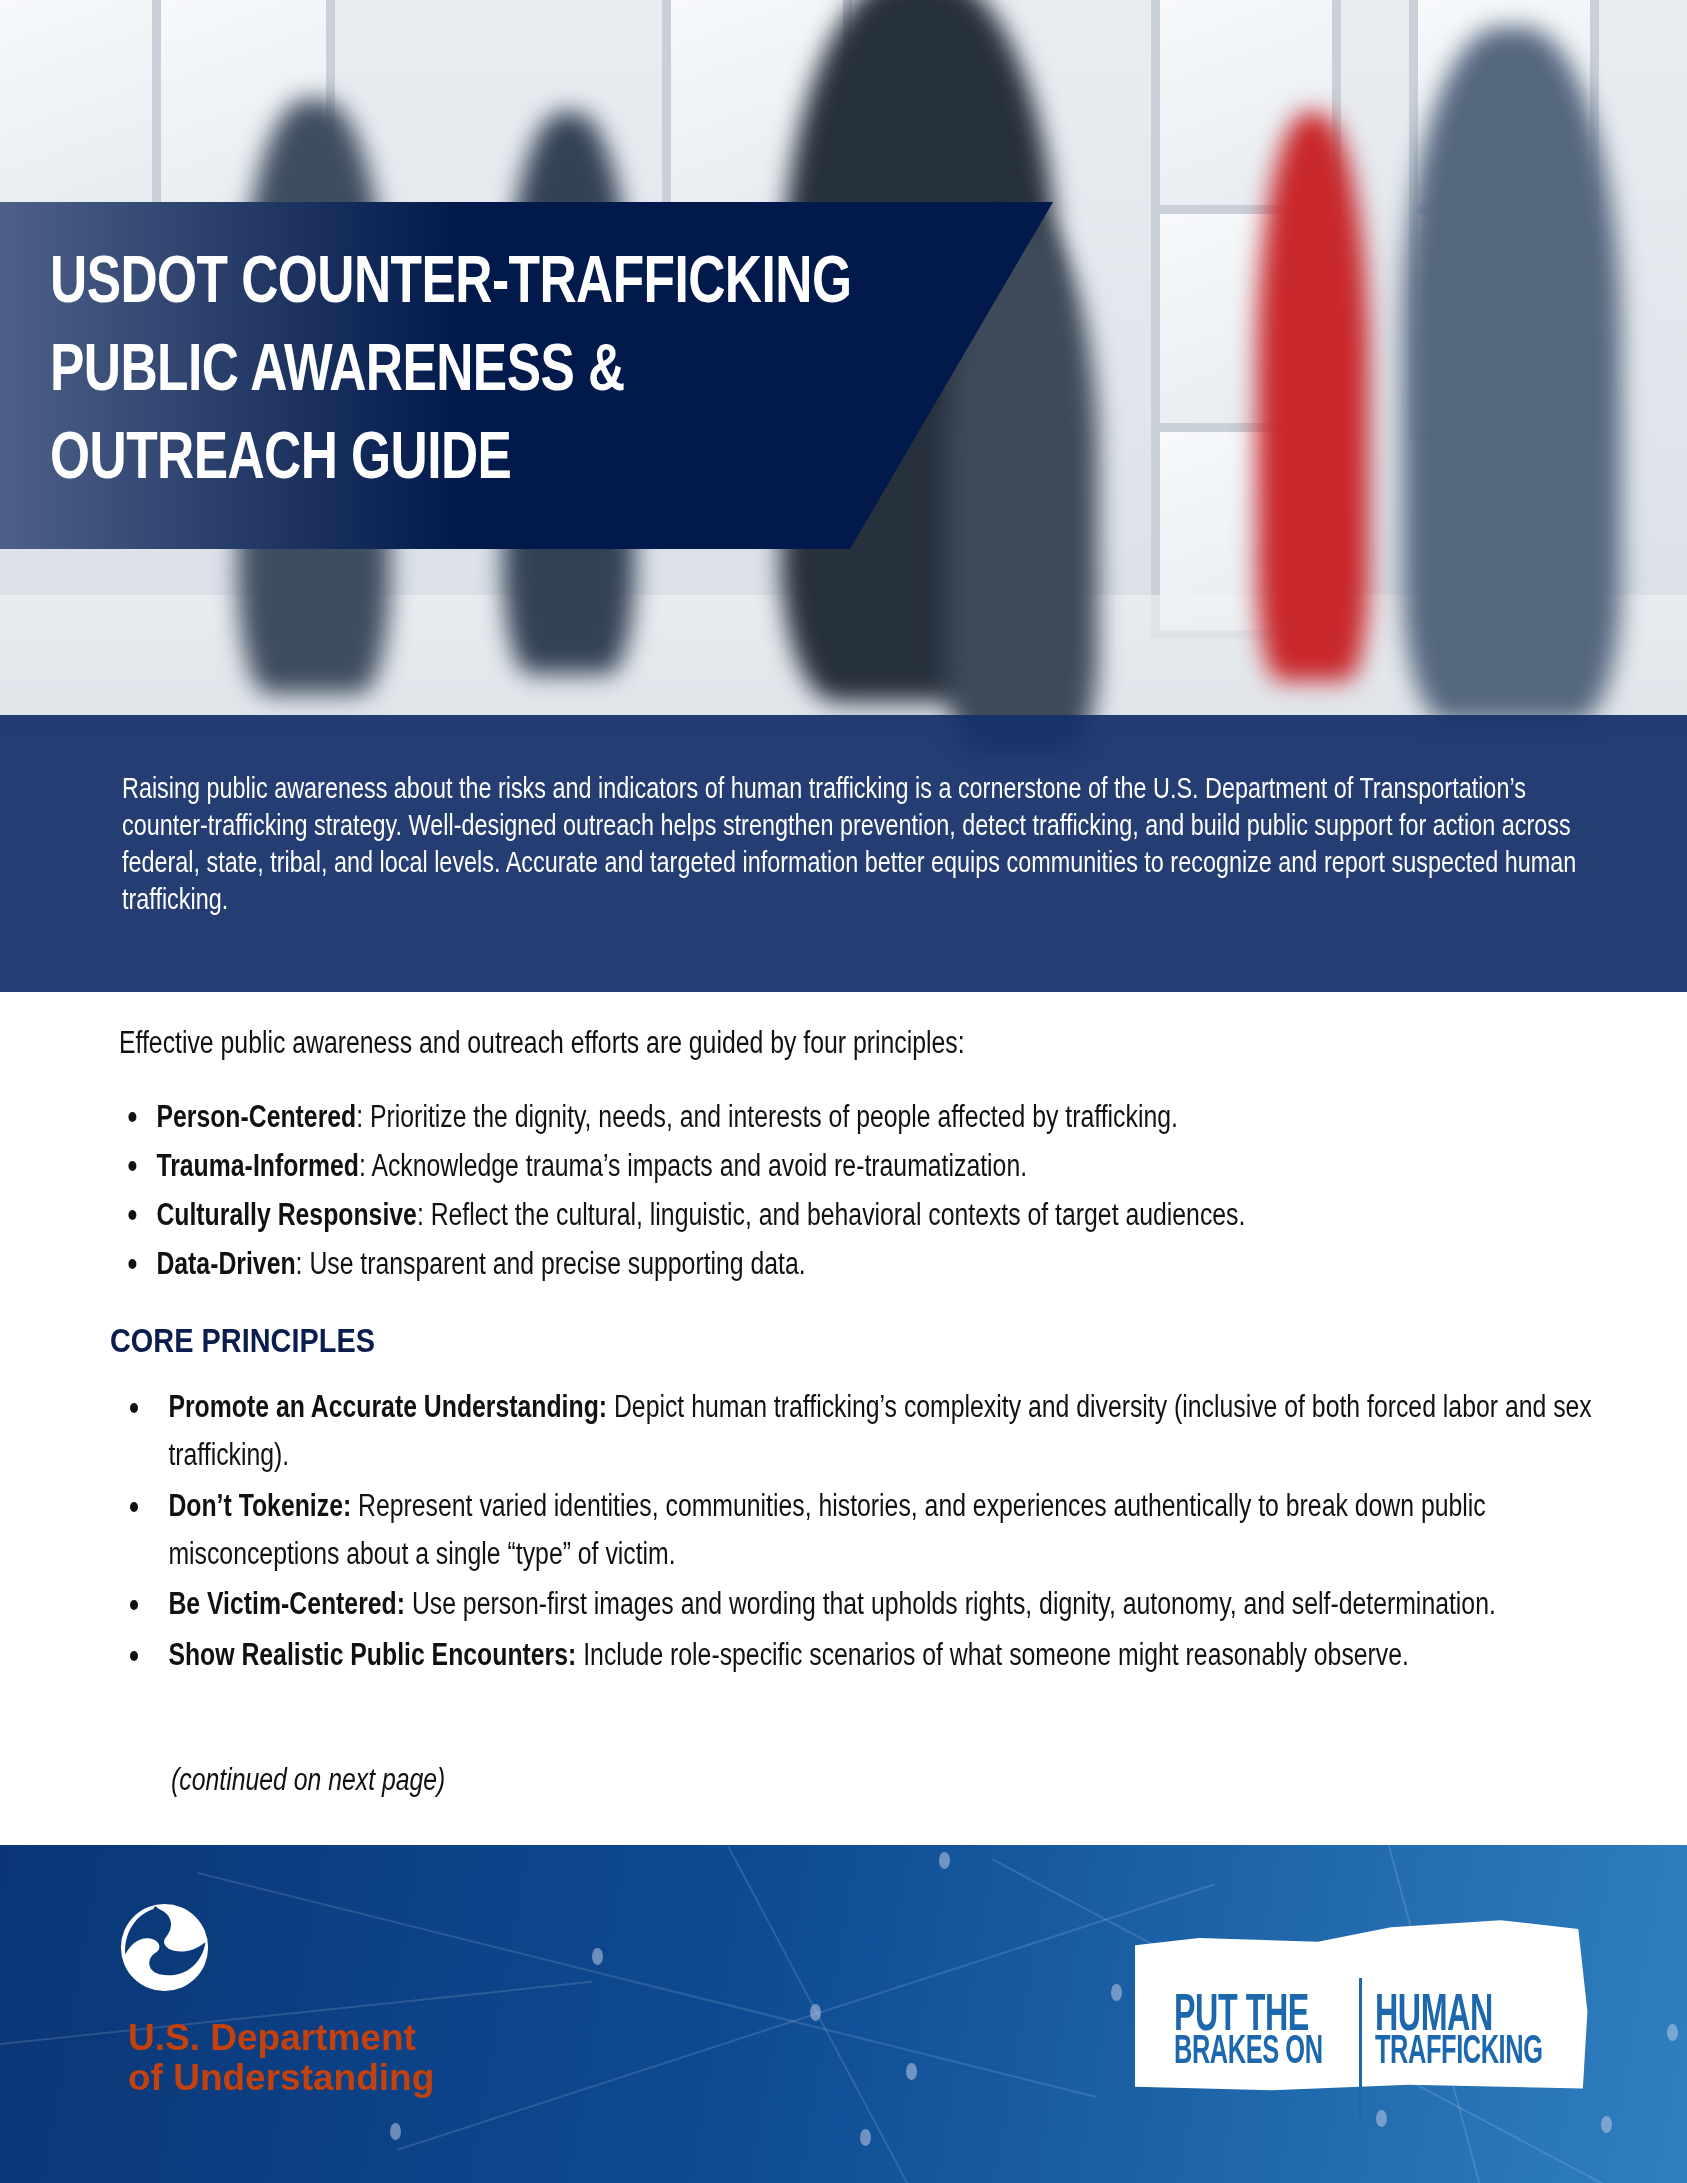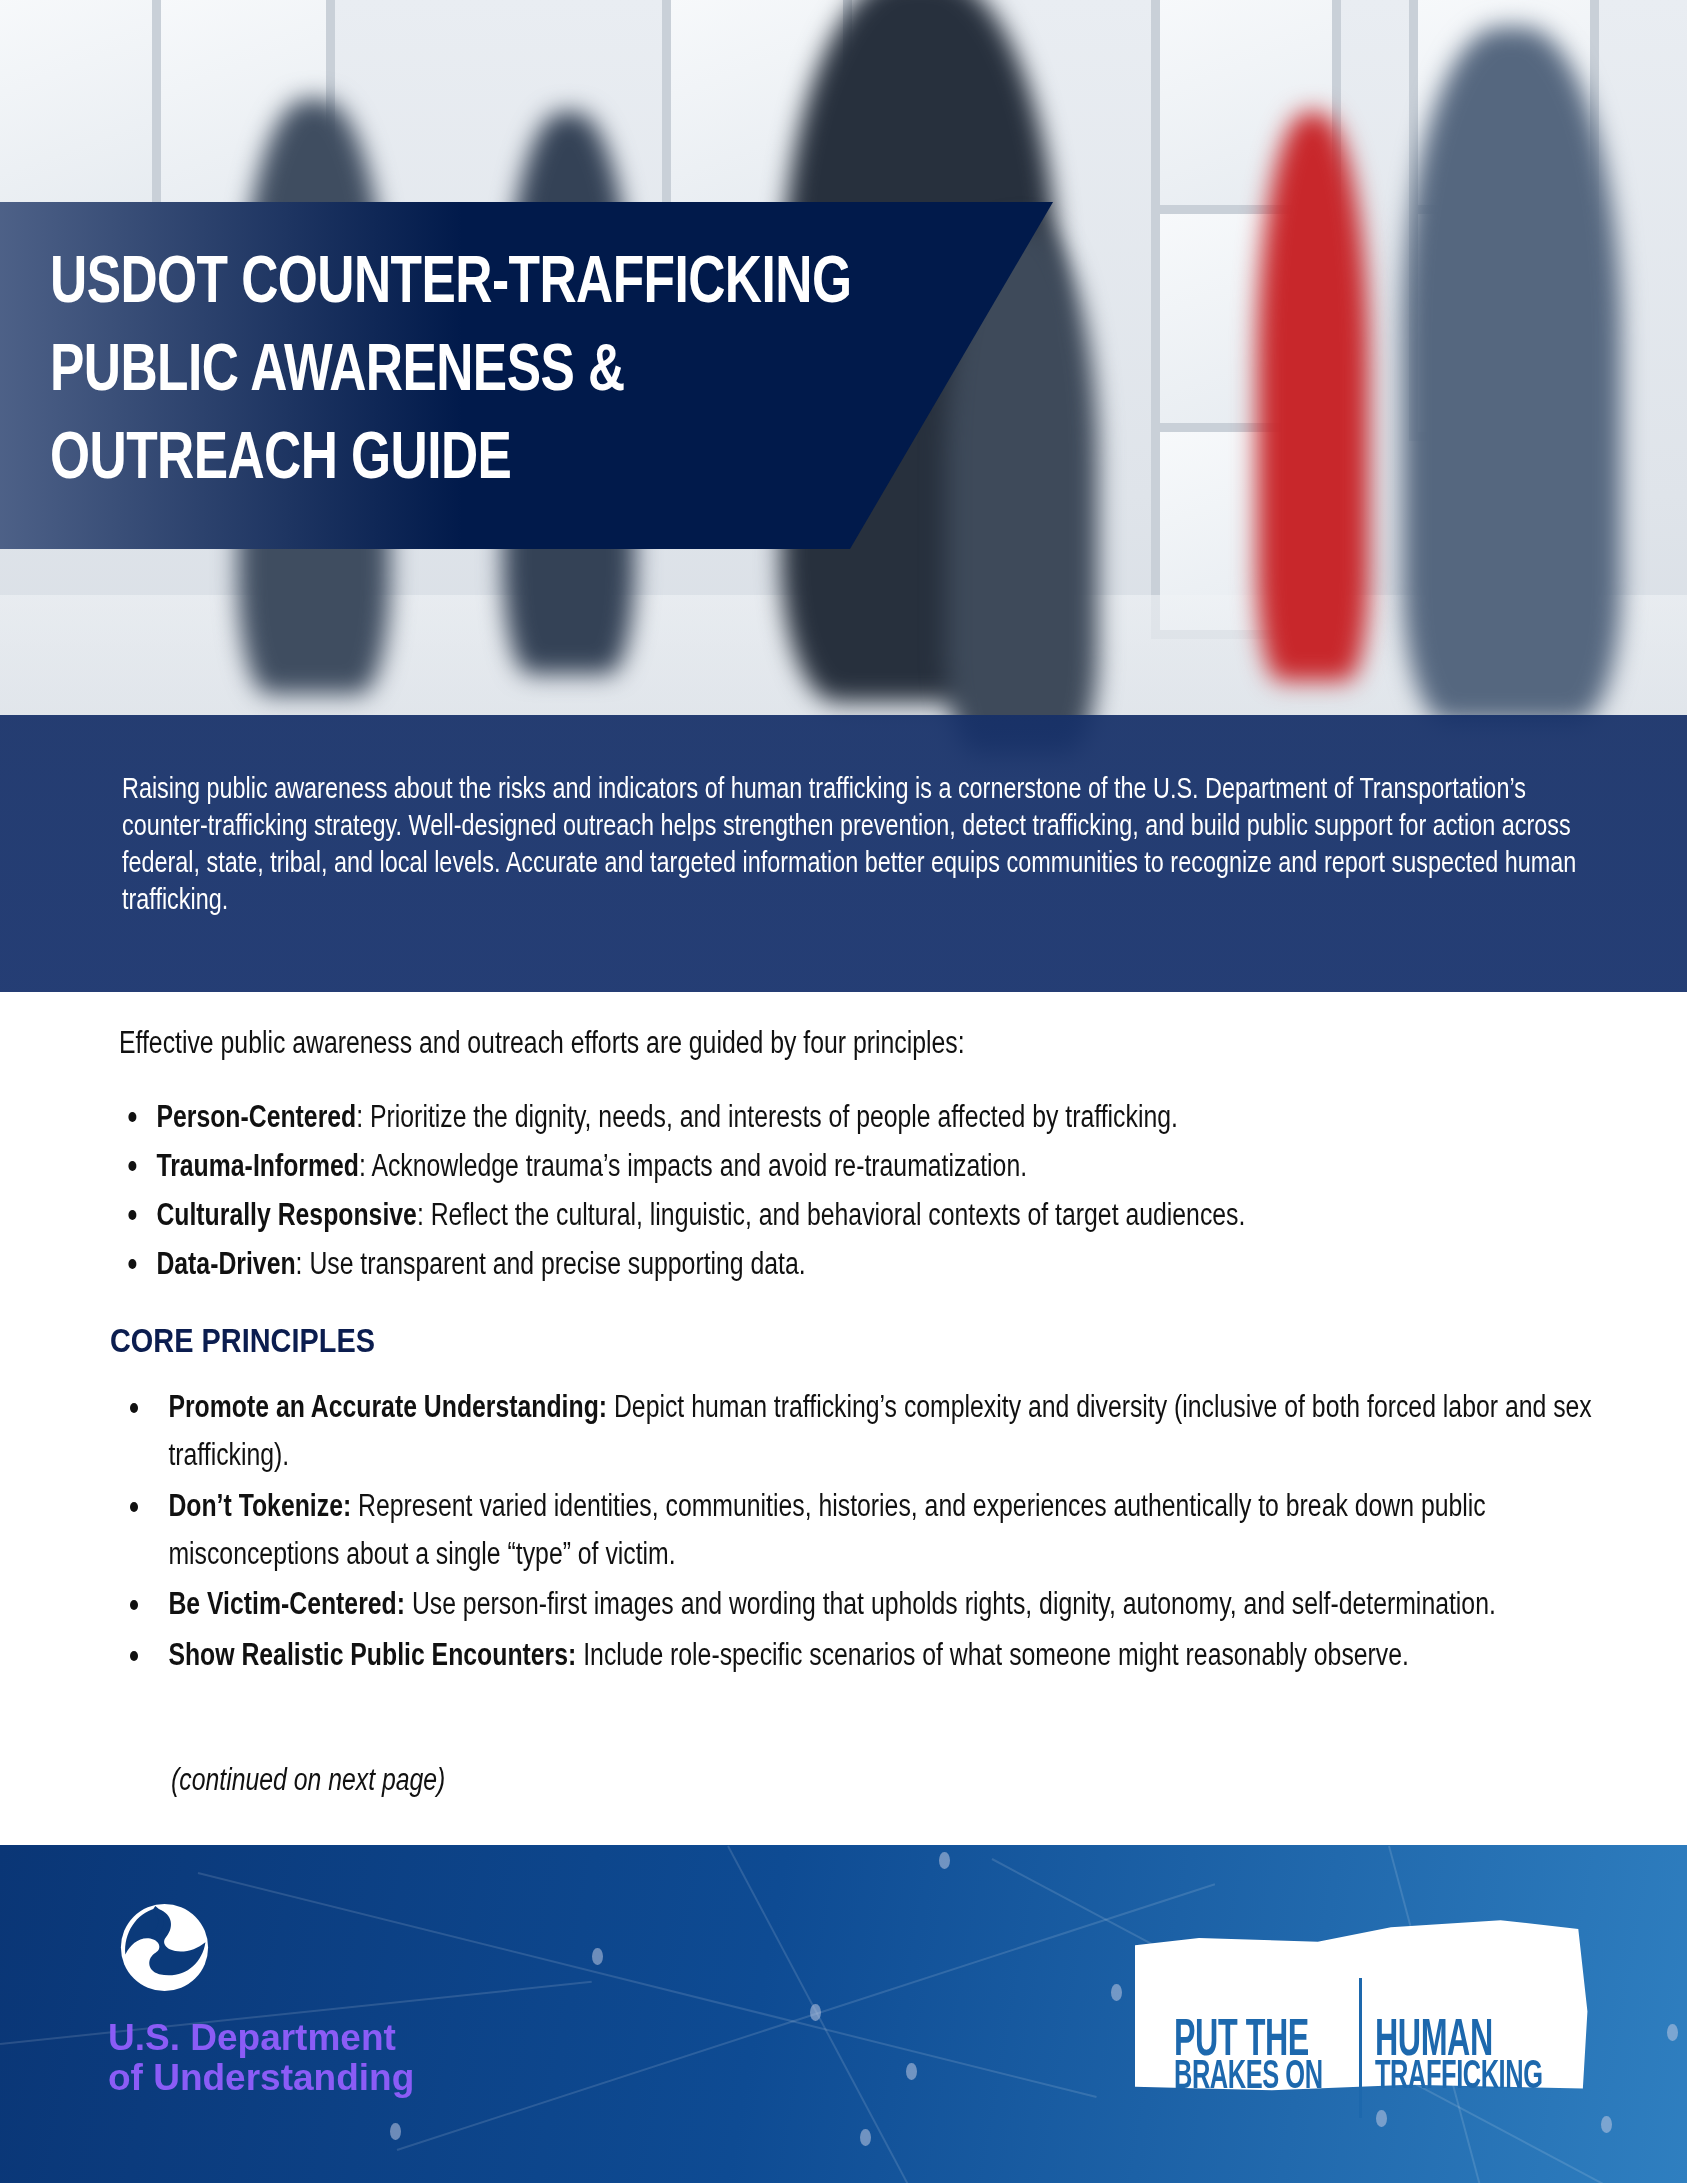--- a/index.html
+++ b/index.html
@@ -37,24 +37,24 @@
   .clist li::before { content:""; position:absolute; left:5.3px; top:20px; width:10px; height:10px; border-radius:50%; background:#111; }
   .cont { position:absolute; left:171px; top:1761px; margin:0; font-style:italic; font-size:31px; line-height:37px; transform:scaleX(.8); transform-origin:left top; white-space:nowrap; }
   b { font-weight:700; }
 
   
   .footer { position:absolute; left:0; top:1845px; width:1687px; height:339px;
     background:linear-gradient(100deg,#0a3676 0%,#0e4b93 45%,#2f7fc0 100%); overflow:hidden; }
   .net-line { position:absolute; height:2px; background:rgba(255,255,255,.13); transform-origin:left center; }
   .node { position:absolute; width:10.6px; height:17px; border-radius:50%; background:rgba(190,200,225,.55); }
   .dot-logo { position:absolute; left:120px; top:1903px; width:89px; height:89px; }
-  .dot-name { position:absolute; left:108px; top:2018px; margin:0; color:#8b5cf6; font-weight:700; font-size:37px; line-height:40px; }
+  .dot-name { position:absolute; left:128px; top:2018px; margin:0; color:#c2410c; font-weight:700; font-size:37px; line-height:40px; }
   .badge { position:absolute; left:1135px; top:1913px; width:457px; height:179px; background:#fff;
     clip-path:polygon(0 18%,14% 14%,40% 16%,56% 8%,80% 4%,97% 9%,99% 55%,98% 98%,60% 96%,30% 99%,0 97%); }
-  .badge-inner { position:absolute; left:1174px; top:1994px; display:flex; align-items:center; color:#1d68ad; font-weight:700; }
+  .badge-inner { position:absolute; left:1174px; top:1994px; display:flex; align-items:flex-start; color:#1d68ad; font-weight:700; }
   .badge-col { display:flex; flex-direction:column; transform:scaleX(.62); transform-origin:left top; }
   .badge-left { width:185px; }
   .badge-col span { display:block; line-height:37px; letter-spacing:-0.7px; white-space:nowrap; }
   .big { font-size:52px; }
   .mid { font-size:41px; }
   .badge-divider { width:2.6px; background:#1d68ad; height:140px; margin:-16px 13.2px 0 0; }
 </style>
 </head>
 <body>
 

